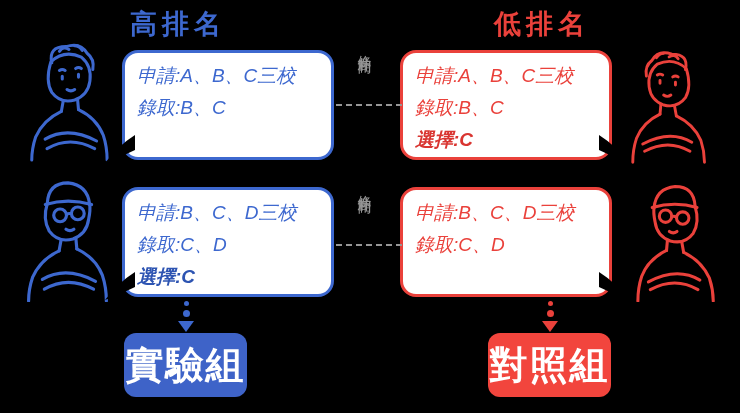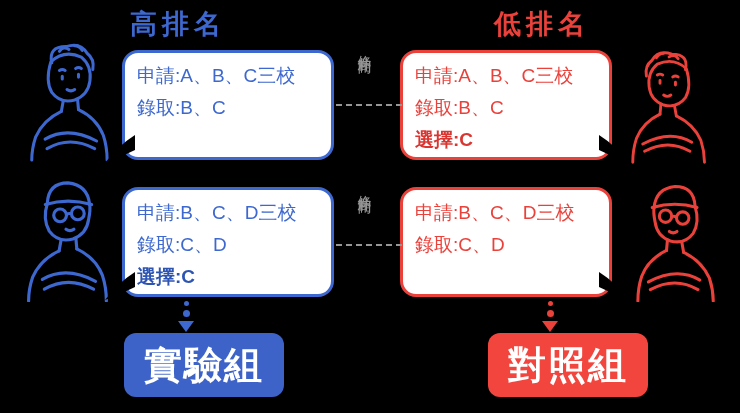--- a/index.html
+++ b/index.html
@@ -12,21 +12,21 @@
   .title-right{left:494px;color:var(--red);}
 
   .bubble{
     position:absolute;width:212px;height:110px;background:var(--bubble-bg,#fff);
     border:3px solid;border-radius:16px;box-sizing:border-box;padding:7px 4px 0 12px;
   }
   .bubble.blue{border-color:var(--blue);color:var(--blue);}
   .bubble.red{border-color:var(--red);color:var(--red);}
   .b1{left:122px;top:50px;} .b2{left:400px;top:50px;}
   .b3{left:122px;top:187px;} .b4{left:400px;top:187px;}
-  .line{font-size:19px;line-height:32px;white-space:nowrap;}
+  .line{font-size:19px;line-height:32px;white-space:nowrap;font-style:italic;}
   .line.choose{font-weight:700;}
   .bubble.blue .line.choose{color:var(--blue-dark);}
   .bubble.red .line.choose{color:var(--red-dark);}
 
   .tail{position:absolute;width:38px;height:38px;}
   .tail-l{left:-24px;bottom:-12px;}
   .tail-r{right:-24px;bottom:-12px;transform:scaleX(-1);}
 
   .same-label{
     position:absolute;writing-mode:vertical-rl;text-orientation:upright;
@@ -47,21 +47,21 @@
   .p4{left:628px;top:178px;width:98px;height:124px;}
 
   .arrow{position:absolute;display:flex;flex-direction:column;align-items:center;gap:4px;width:16px;}
   .arrow-blue{left:178px;top:301px;color:var(--blue);}
   .arrow-red{left:542px;top:301px;color:var(--red);}
   .dot{width:7px;height:7px;border-radius:50%;background:currentColor;}
   .dot.small{width:5px;height:5px;}
   .arrow-head{width:0;height:0;border-left:8px solid transparent;border-right:8px solid transparent;border-top:11px solid currentColor;}
 
   .tag{
-    position:absolute;top:333px;width:160px;height:64px;border-radius:12px;
+    position:absolute;top:333px;width:123px;height:64px;border-radius:12px;
     display:flex;align-items:center;justify-content:center;
     color:#fff;font-size:38px;font-weight:700;letter-spacing:2px;
   }
   .tag-left{left:124px;background:var(--tag-blue);}
   .tag-right{left:488px;background:var(--tag-red);}
 </style>
 </head>
 <body>
 
 <svg width="0" height="0" style="position:absolute">

